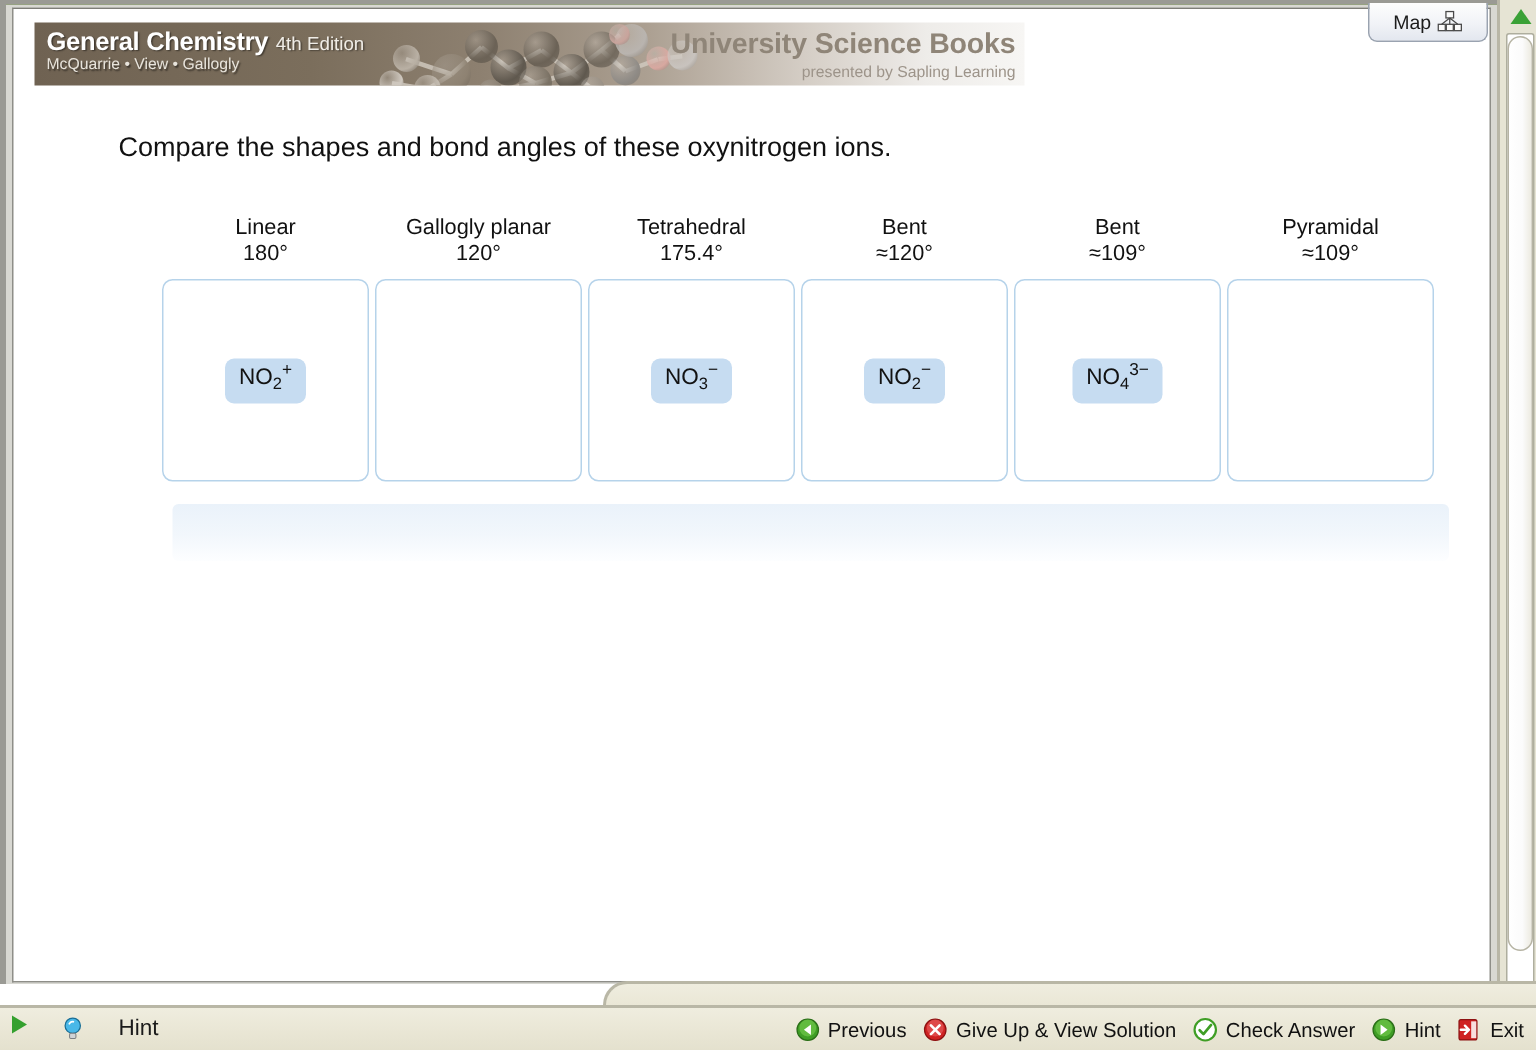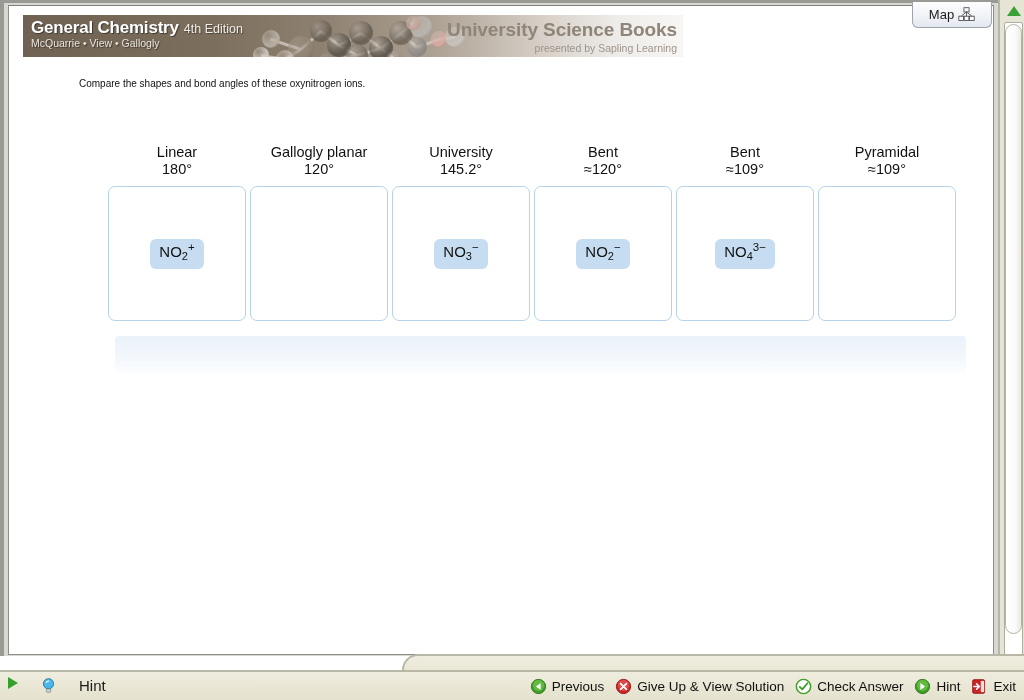--- a/index.html
+++ b/index.html
@@ -118,22 +118,22 @@
     border:1px solid #9aa3b0;
     border-top:none;
     border-radius: 0 0 6px 6px;
     display:flex; align-items:center; justify-content:center; gap:4px;
     font-size:13px; color:#1c1c1c;
     z-index:30;
   }
 
   
   .prompt {
-    position:absolute; left:70px; top:72px;
-    font-size:10px; color:#111; white-space:nowrap;
+    position:absolute; left:70px; top:82px;
+    font-size:18px; color:#111; white-space:nowrap;
   }
 
   
   .columns {
     position:absolute; left:97px; top:138px;
     display:flex; gap:0px;
   }
   .col { width:142px; display:flex; flex-direction:column; align-items:center; }
   .col-title {
     font-size:14.5px; color:#111; text-align:center; line-height:17px;
@@ -271,22 +271,22 @@
           <div class="drop-box">
             <div class="chip"><span>NO</span><sub>2</sub><span class="chg">+</span></div>
           </div>
         </div>
         <div class="col">
           <div class="col-title">Gallogly planar</div>
           <div class="col-angle">120°</div>
           <div class="drop-box"></div>
         </div>
         <div class="col">
-          <div class="col-title">University</div>
-          <div class="col-angle">145.2°</div>
+          <div class="col-title">Tetrahedral</div>
+          <div class="col-angle">175.4°</div>
           <div class="drop-box">
             <div class="chip"><span>NO</span><sub>3</sub><span class="chg">−</span></div>
           </div>
         </div>
         <div class="col">
           <div class="col-title">Bent</div>
           <div class="col-angle">≈120°</div>
           <div class="drop-box">
             <div class="chip"><span>NO</span><sub>2</sub><span class="chg">−</span></div>
           </div>

